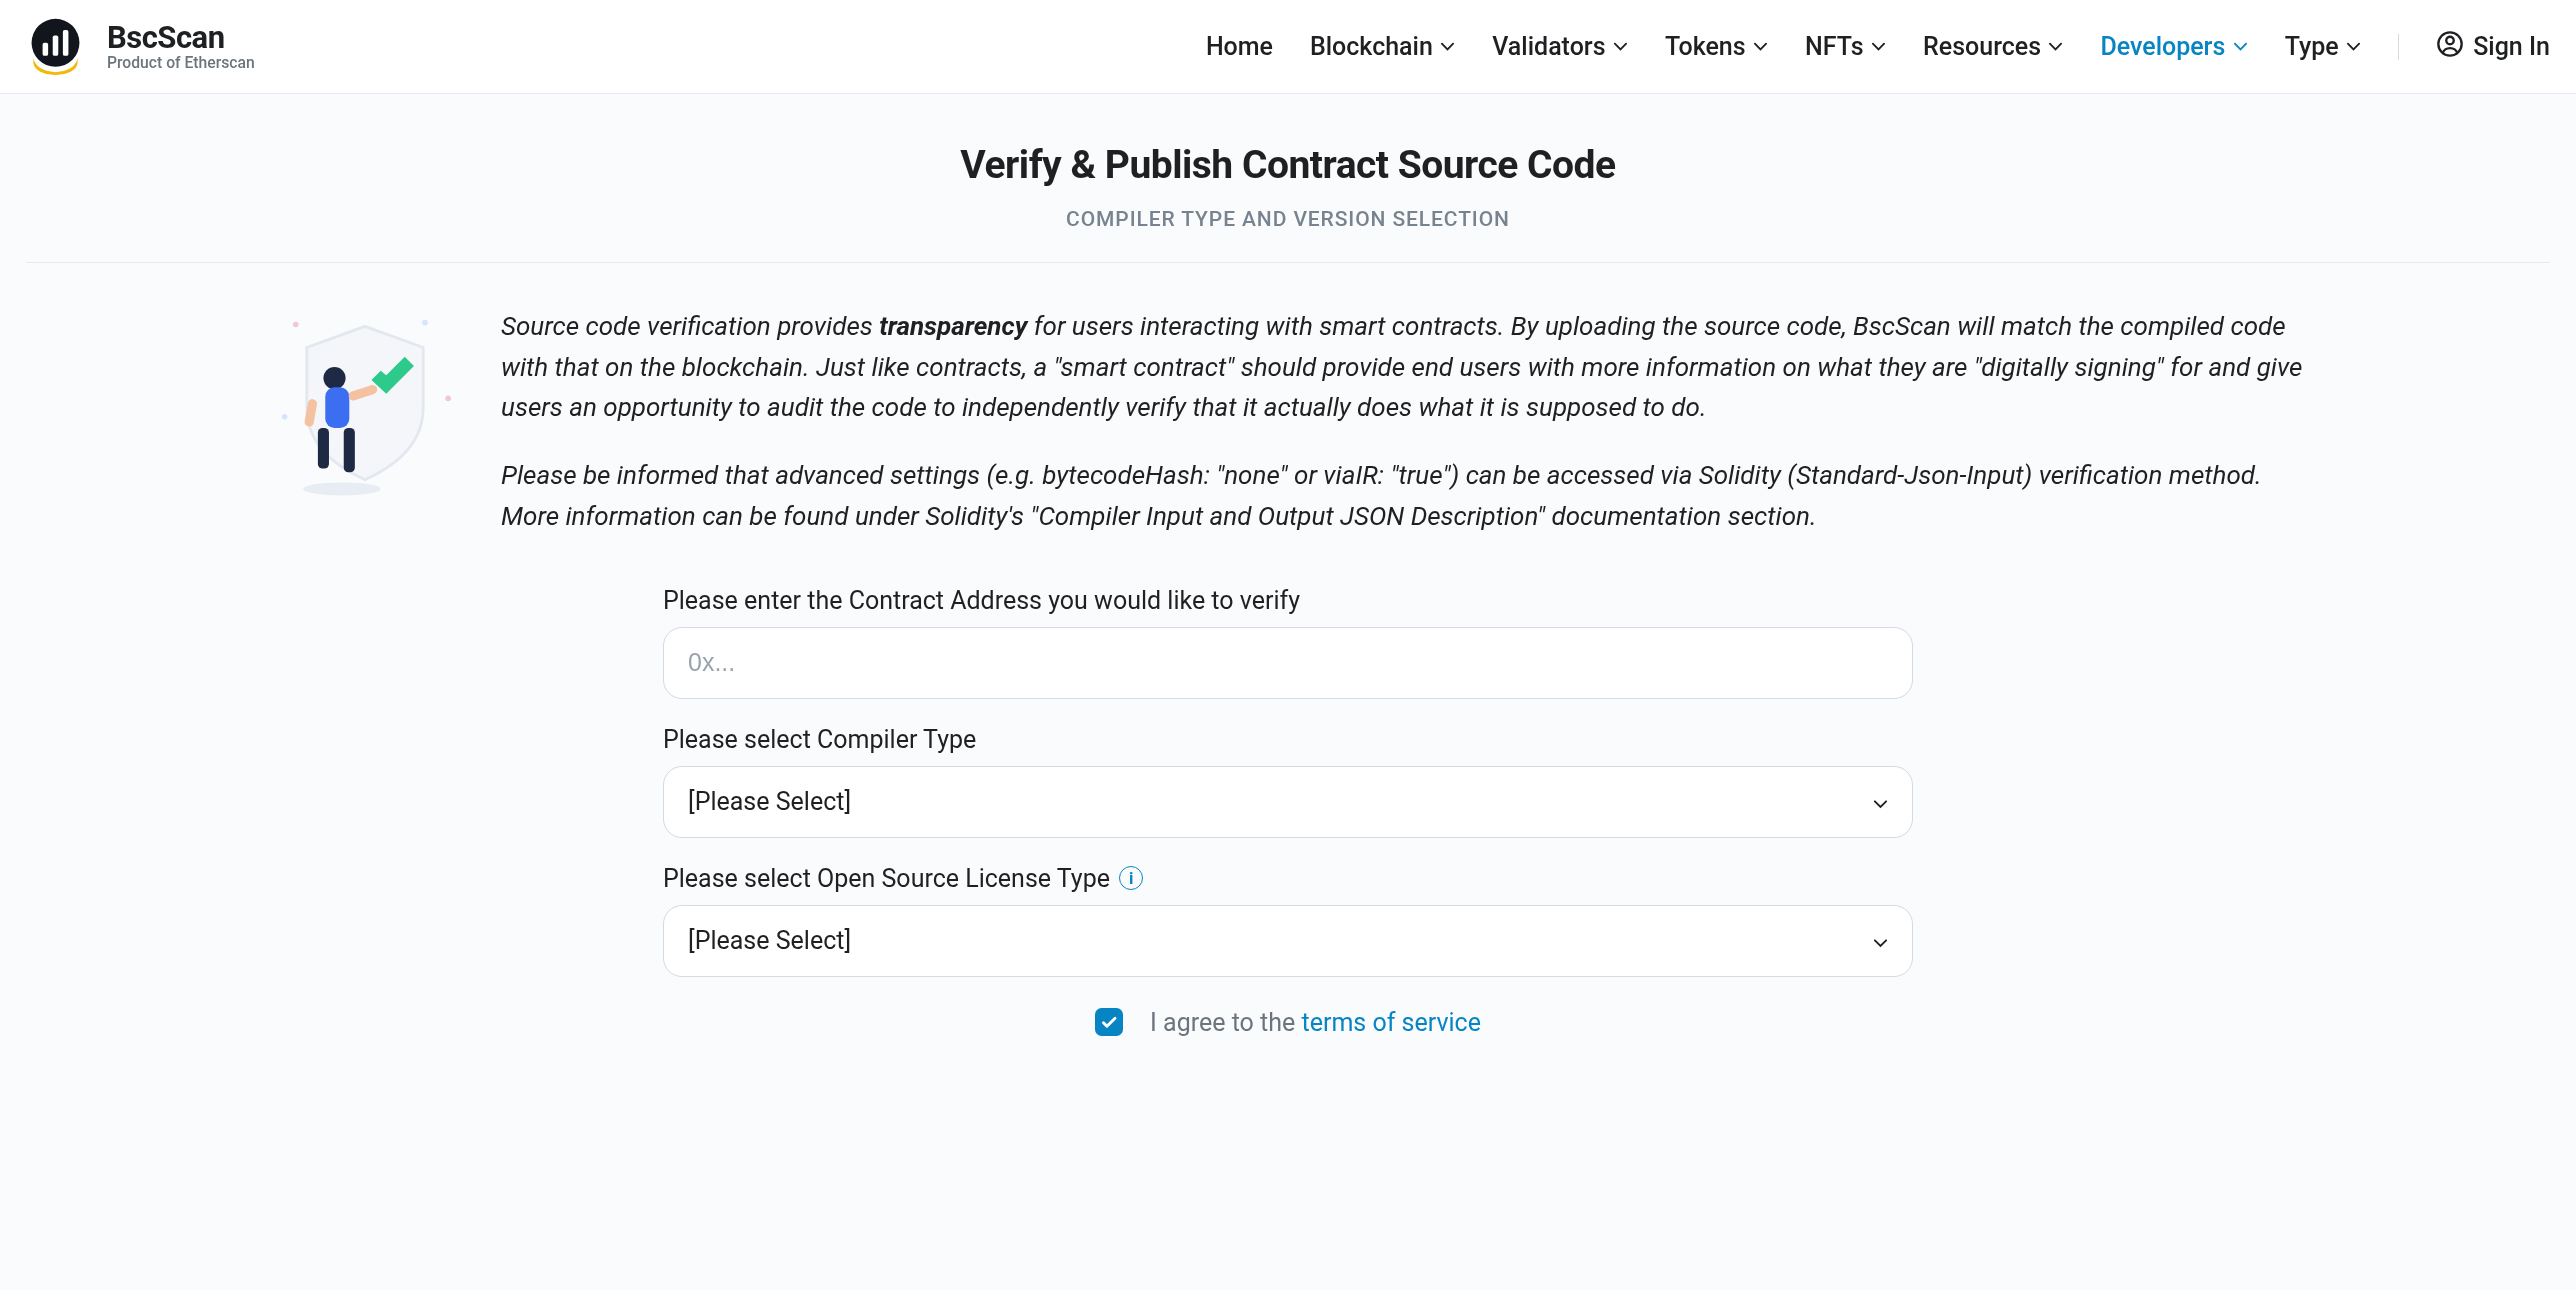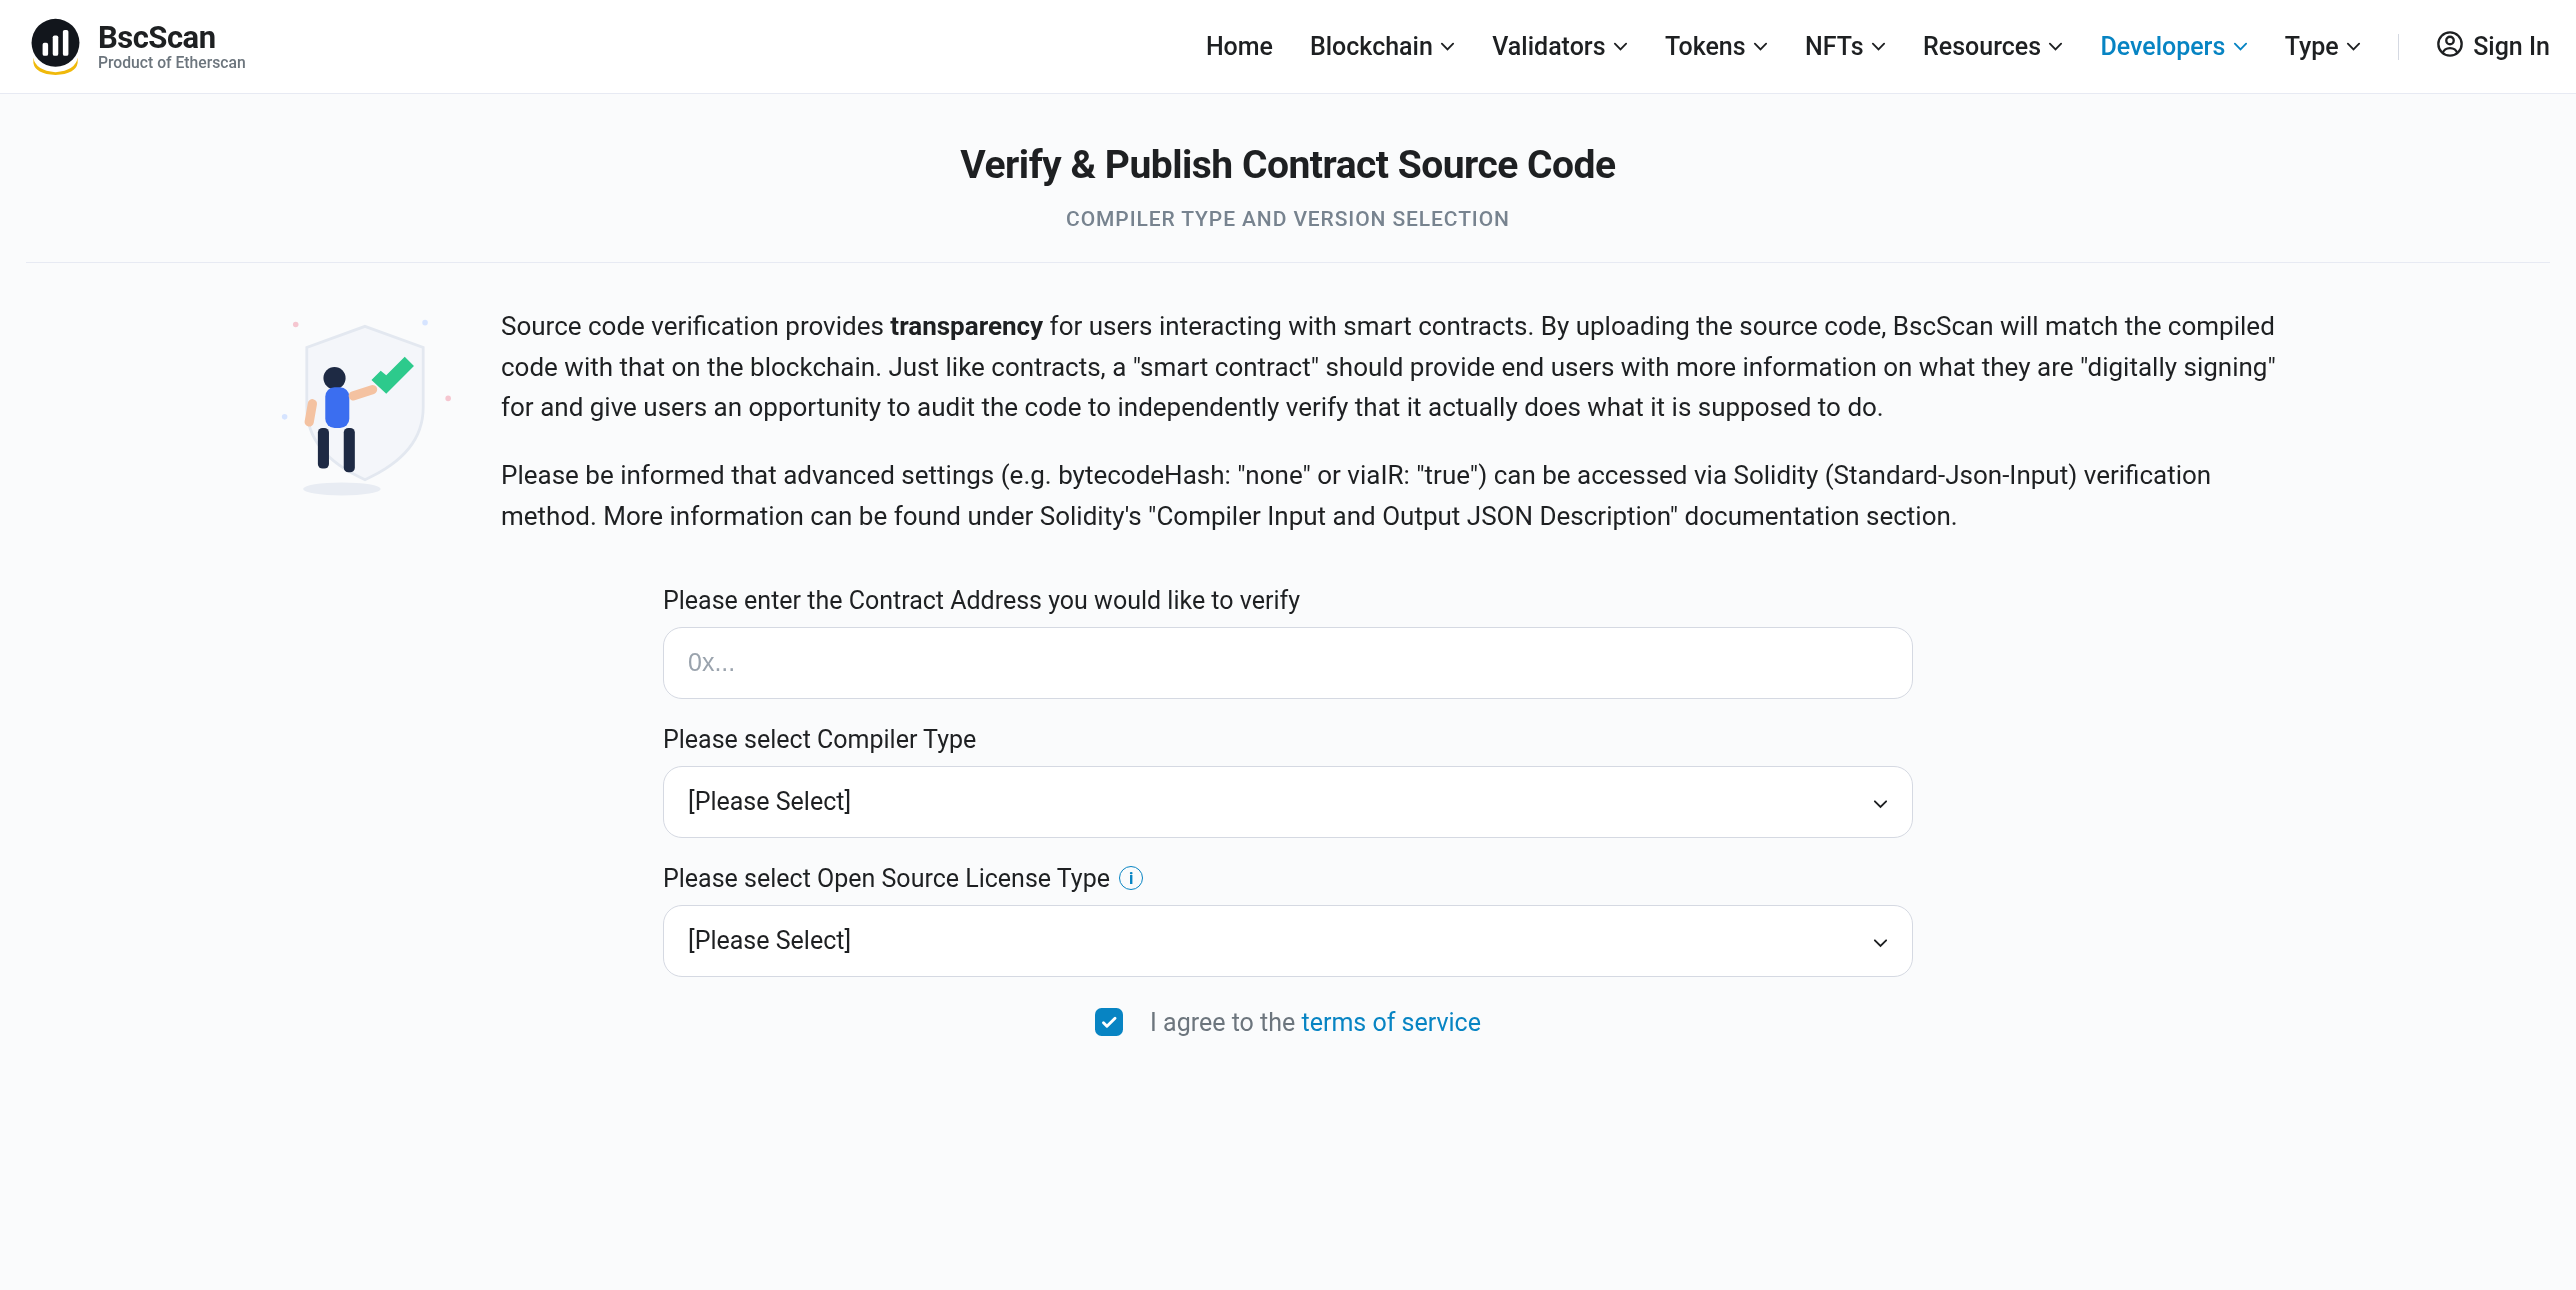--- a/index.html
+++ b/index.html
@@ -12,21 +12,21 @@
       background: #fff;
       border-bottom: 0.9px solid #e7eaf3;
       display: flex;
       align-items: center;
       padding: 0 26px;
       height: 94px;
     }
     .logo-wrap {
       display: flex;
       align-items: center;
-      gap: 13px;
+      gap: 22px;
     }
     .logo-icon {
       width: 59px;
       height: 59px;
       position: relative;
     }
     .logo-text {
       display: flex;
       flex-direction: column;
       line-height: 1.05;
@@ -112,20 +112,21 @@
       width: 194px;
       height: 194px;
       flex-shrink: 0;
       position: relative;
     }
     .intro-text p {
       font-size: 26px;
       line-height: 1.55;
       color: #1e2022;
       margin-bottom: 28px;
+      font-style: italic;
     }
     .intro-text strong { font-weight: 700; }
     .form-wrap {
       width: 1250px;
       margin: 22px auto 0;
       padding-bottom: 37px;
     }
     .field { margin-bottom: 26px; }
     .field-label {
       font-size: 25px;

